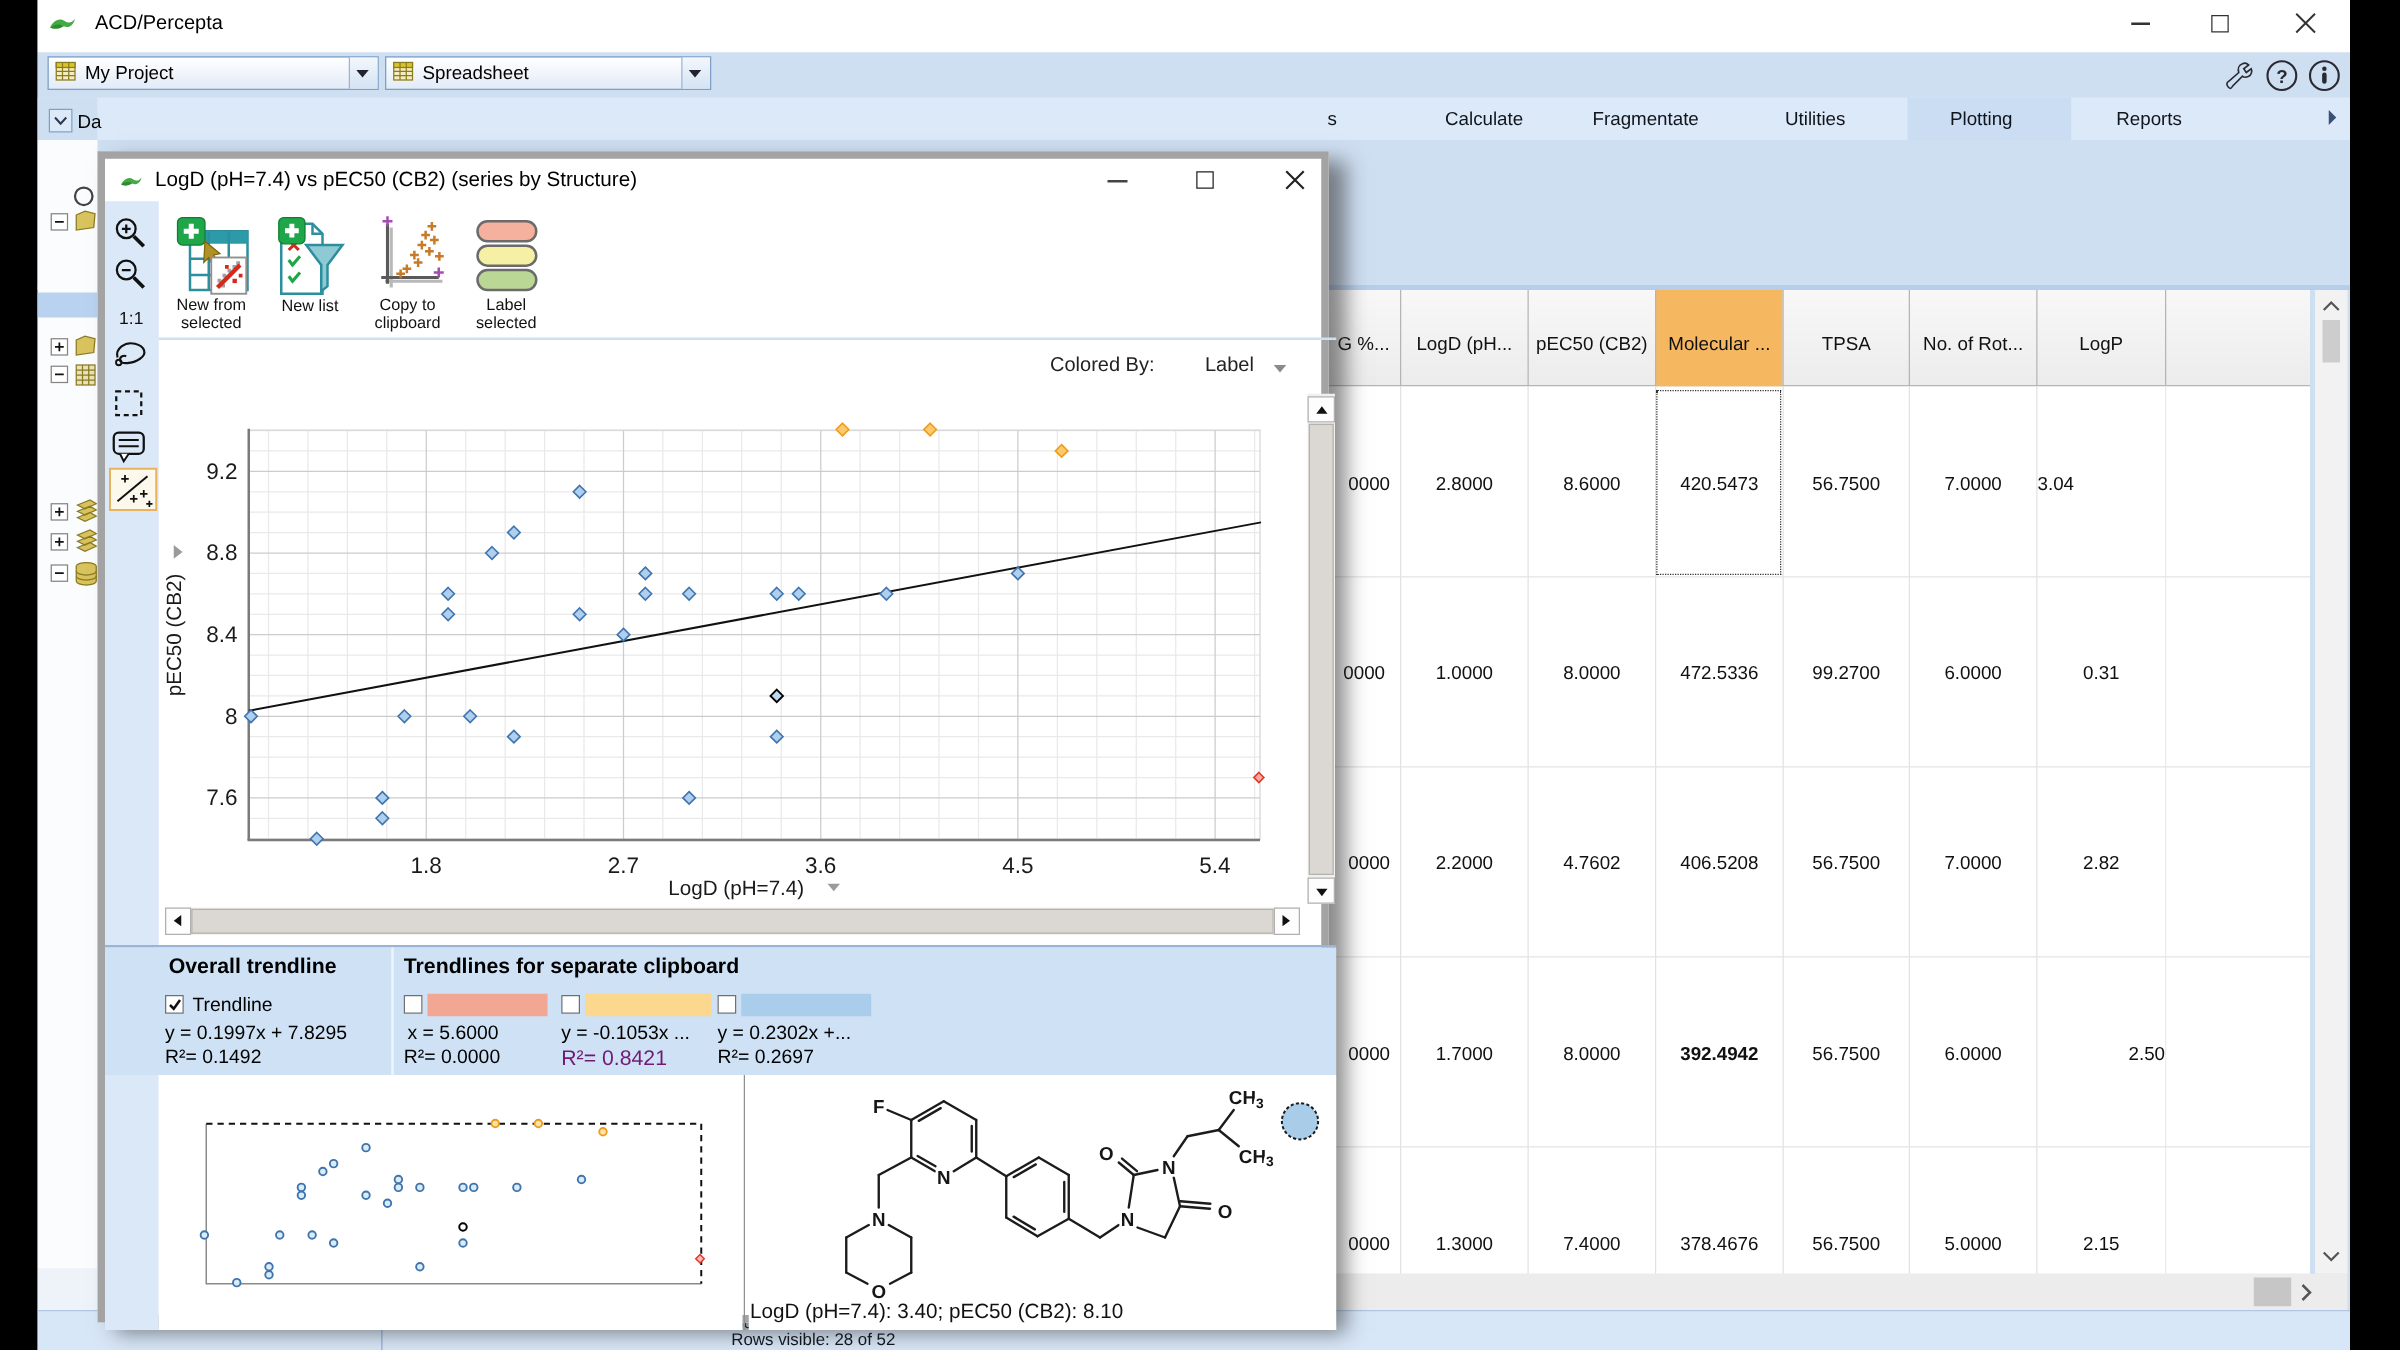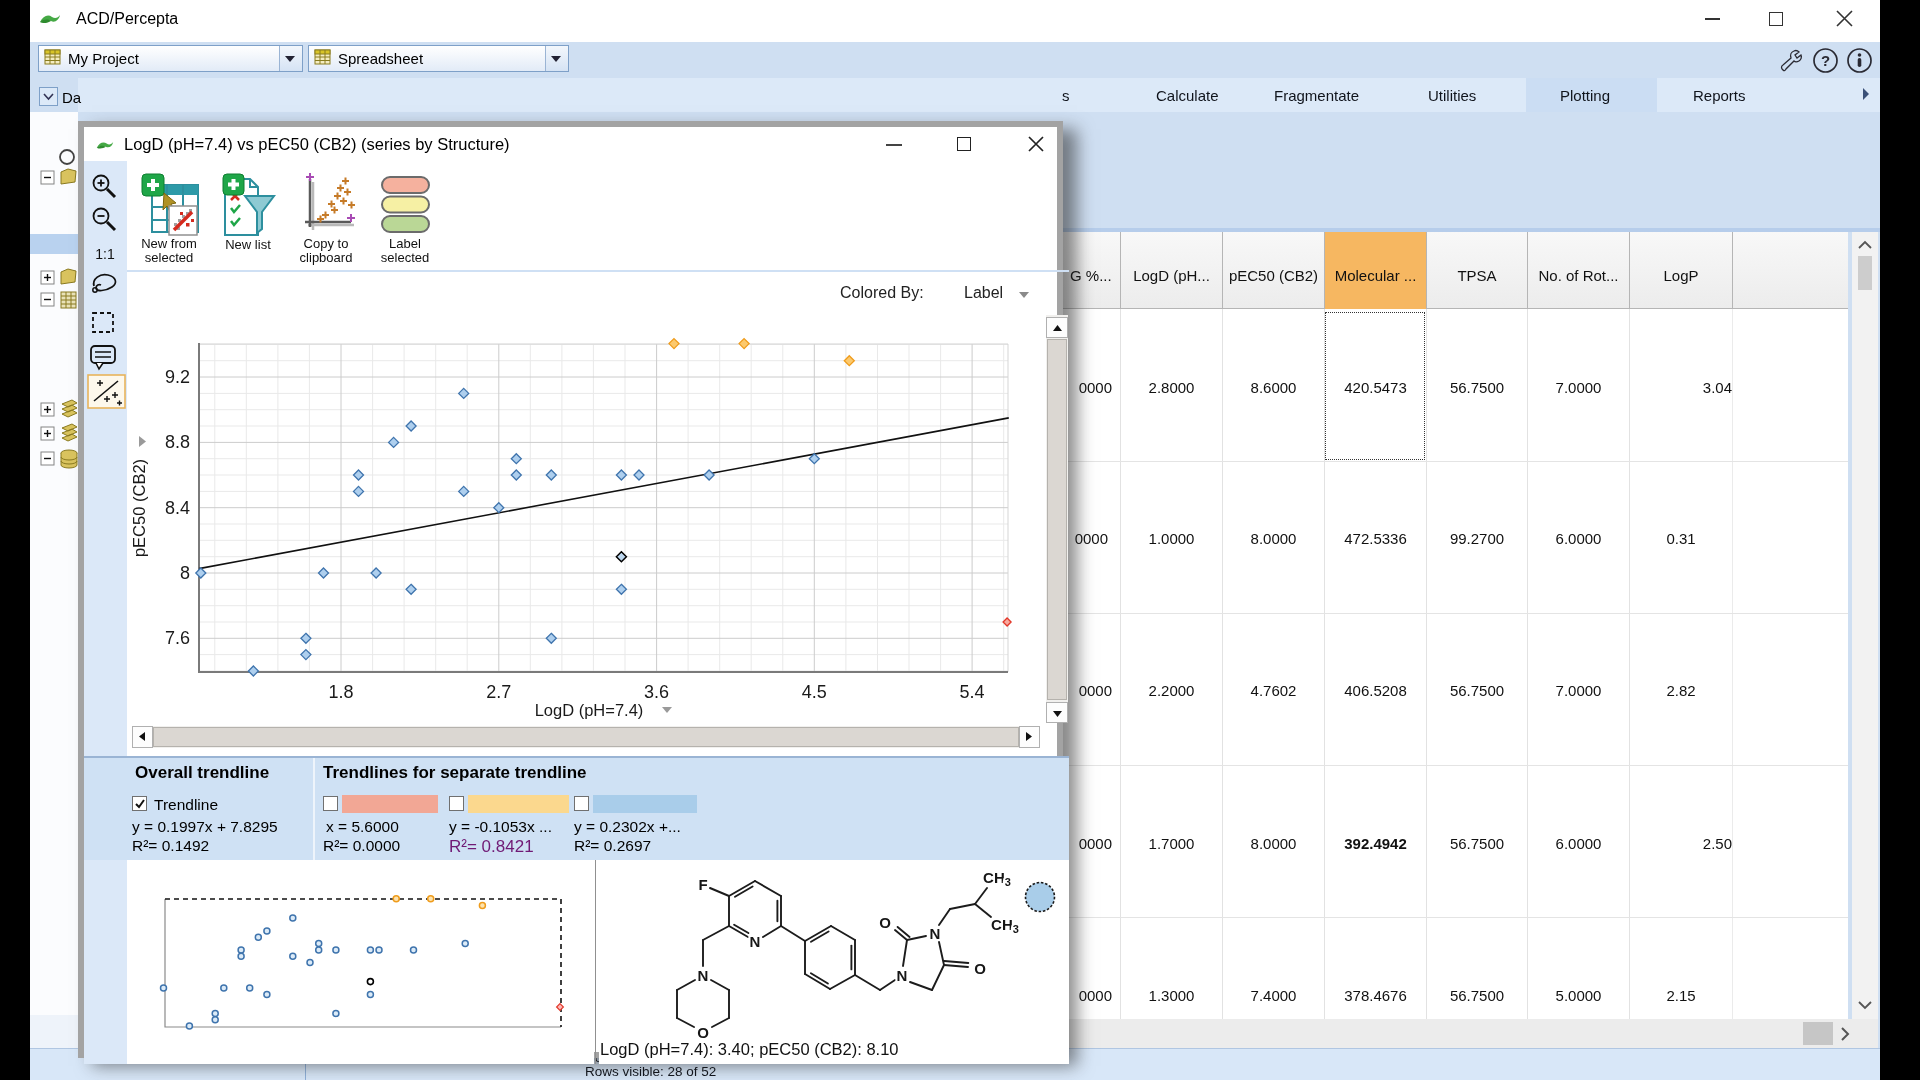--- a/index.html
+++ b/index.html
@@ -110,21 +110,21 @@
  <div class="abs hdrtxt" style="left:1600px;top:267px;width:102px;text-align:center;">LogP</div>
 
  <div class="abs" style="left:1295px;top:312px;width:100px;height:148px;border:1px dotted #333;"></div>
 
  <div class="abs cell" style="left:1000px;top:379px;width:82px;text-align:right;">0000</div>
  <div class="abs cell" style="left:1091px;top:379px;width:101px;text-align:center;">2.8000</div>
  <div class="abs cell" style="left:1193px;top:379px;width:101px;text-align:center;">8.6000</div>
  <div class="abs cell" style="left:1295px;top:379px;width:101px;text-align:center;">420.5473</div>
  <div class="abs cell" style="left:1397px;top:379px;width:100px;text-align:center;">56.7500</div>
  <div class="abs cell" style="left:1498px;top:379px;width:101px;text-align:center;">7.0000</div>
- <div class="abs cell" style="left:1600px;top:379px;width:102px;text-align:right;">3.04</div>
+ <div class="abs cell" style="left:1600px;top:379px;width:102px;text-align:left;">3.04</div>
  <div class="abs cell" style="left:1000px;top:530px;width:78px;text-align:right;">0000</div>
  <div class="abs cell" style="left:1091px;top:530px;width:101px;text-align:center;">1.0000</div>
  <div class="abs cell" style="left:1193px;top:530px;width:101px;text-align:center;">8.0000</div>
  <div class="abs cell" style="left:1295px;top:530px;width:101px;text-align:center;">472.5336</div>
  <div class="abs cell" style="left:1397px;top:530px;width:100px;text-align:center;">99.2700</div>
  <div class="abs cell" style="left:1498px;top:530px;width:101px;text-align:center;">6.0000</div>
  <div class="abs cell" style="left:1600px;top:530px;width:102px;text-align:center;">0.31</div>
  <div class="abs cell" style="left:1000px;top:682px;width:82px;text-align:right;">0000</div>
  <div class="abs cell" style="left:1091px;top:682px;width:101px;text-align:center;">2.2000</div>
  <div class="abs cell" style="left:1193px;top:682px;width:101px;text-align:center;">4.7602</div>
@@ -385,21 +385,21 @@
   <div class="abs" style="left:69px;top:600px;width:866px;height:20px;background:#dbd7d2;border:1px solid #b5b2ad;"></div>
   <div class="abs" style="left:935px;top:599px;width:21px;height:22px;background:#fdfdfd;border:1px solid #b0b0b0;"></div>
   <svg class="abs" style="left:941px;top:604px;" width="8" height="11" viewBox="0 0 8 11">
         <path d="M1 1 V10 L7 5.5 Z" fill="#111"></path>
       </svg>
 
   <div class="abs" style="left:0;top:629px;width:985px;height:2px;background:#9ab4d4;"></div>
   <div class="abs" style="left:0;top:631px;width:985px;height:102px;background:#cfe1f4;"></div>
   <div class="abs" style="left:229px;top:631px;width:2px;height:102px;background:#eef4fb;"></div>
   <div class="abs" style="left:51px;top:636px;font-size:17px;font-weight:bold;color:#000;">Overall trendline</div>
-  <div class="abs" style="left:239px;top:636px;font-size:17px;font-weight:bold;color:#000;">Trendlines for separate trendline</div>
+  <div class="abs" style="left:239px;top:636px;font-size:17px;font-weight:bold;color:#000;">Trendlines for separate clipboard</div>
   <div class="abs" style="left:48px;top:669px;width:15px;height:15px;background:#fff;border:1px solid #707070;"></div>
   <svg class="abs" style="left:50px;top:671px;" width="12" height="12" viewBox="0 0 12 12">
         <path d="M2 6 L5 9 L10 2" stroke="#111" stroke-width="2" fill="none"></path>
       </svg>
   <div class="abs" style="left:70px;top:669px;font-size:15.5px;color:#000;">Trendline</div>
   <div class="abs" style="left:48px;top:691px;font-size:15.5px;color:#000;">y = 0.1997x + 7.8295</div>
   <div class="abs" style="left:48px;top:710px;font-size:15.5px;color:#000;">R²= 0.1492</div>
   <div class="abs" style="left:239px;top:669px;width:15px;height:15px;background:#fff;border:1px solid #707070;"></div>
   <div class="abs" style="left:258px;top:668px;width:96px;height:18px;background:#f2a795;"></div>
   <div class="abs" style="left:242px;top:691px;font-size:15.5px;color:#000;">x = 5.6000</div>

